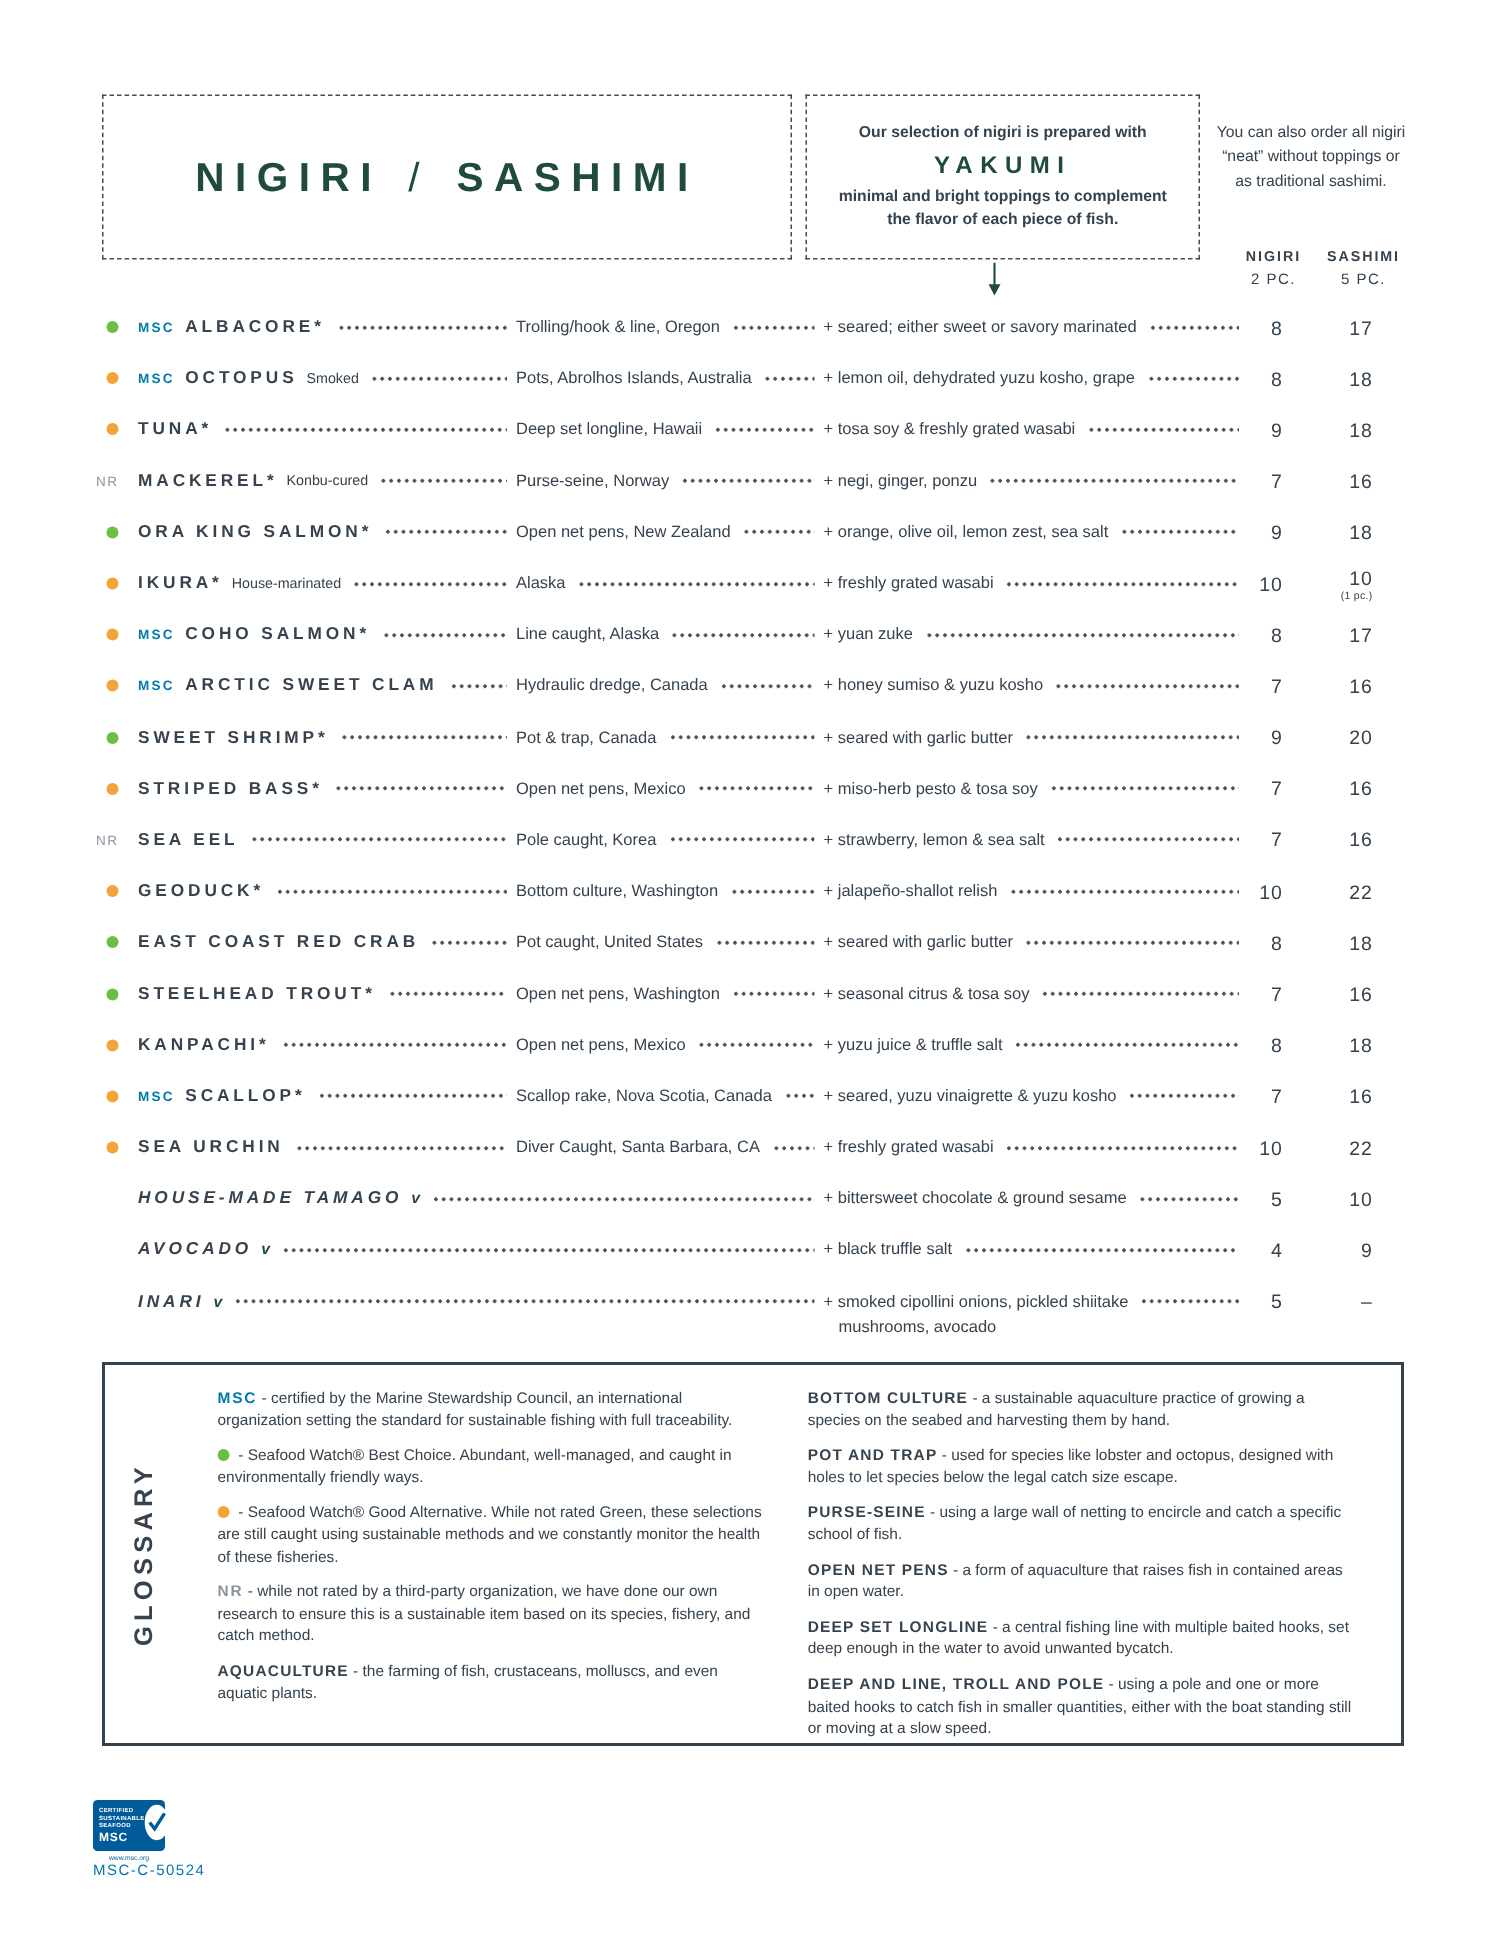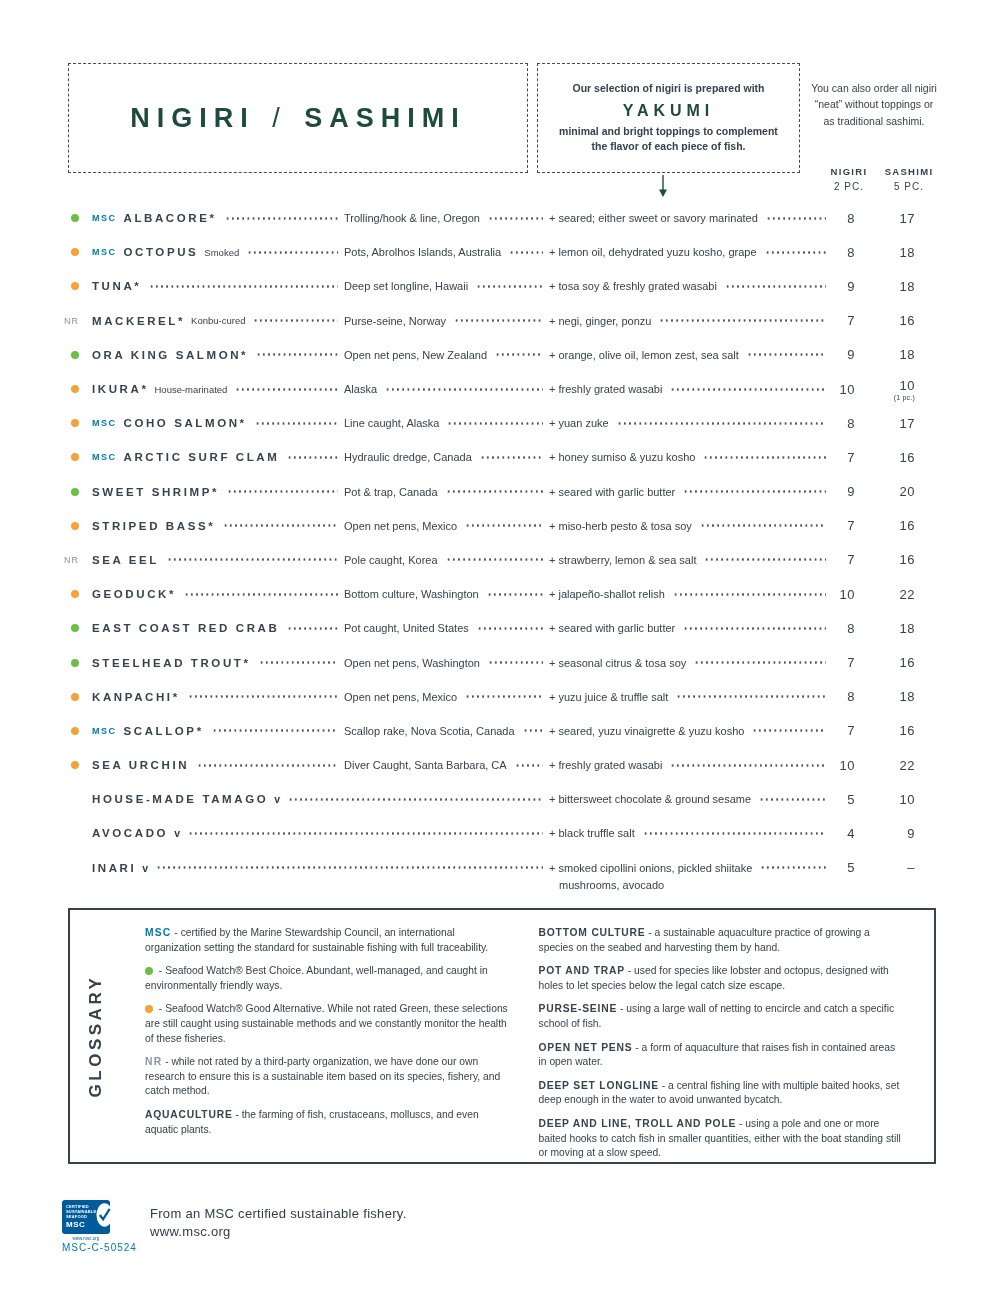--- a/index.html
+++ b/index.html
@@ -36,21 +36,21 @@
   
   .menu { position:absolute; left:62px; top:201px; width:875px; }
   .row { display:flex; align-items:center; height:34.2px; }
   .marker { width:30px; flex:none; display:flex; align-items:center; }
   .marker.nr { font-size:9px; letter-spacing:1px; color:#8a949c; padding-left:2px; }
   .dot { width:8px; height:8px; border-radius:50%; display:inline-block; margin-left:9px; }
   .dot.green { background:#6cbf44; }
   .dot.orange { background:#f2a43a; }
   .cell { display:flex; align-items:center; min-width:0; flex:none; }
   .name-cell { width:252px; }
-  .name-cell.wide { width:457px; }
+  .name-cell.wide { width:457px;font-style:italic; }
   .origin-cell { width:205px; }
   .topping-cell { flex:1; position:relative; }
   .msc-tag { color:#0079ad; font-size:9px; font-weight:bold; letter-spacing:1.5px; margin-right:7px; white-space:nowrap; }
   .item-name { font-size:11.5px; font-weight:bold; letter-spacing:2.6px; color:#36424d; white-space:nowrap; }
   .item-note { font-size:9.5px; color:#36424d; margin-left:6px; white-space:nowrap; }
   .veg-tag { font-size:10.5px; font-weight:bold; color:#1e4b3c; margin-left:6px; }
   .origin-text, .topping-text { font-size:11px; color:#36424d; white-space:nowrap; }
   .leader {
     flex:1; min-width:8px; height:9px; margin:0 6px 0 8px;
     background-image:radial-gradient(circle, #414d59 1px, rgba(0,0,0,0) 1.25px);
@@ -269,21 +269,21 @@
         </span>
         <span class="price nigiri">8</span>
         <span class="price sashimi">17</span>
       </div>
       <div class="row">
         <span class="marker">
           <span class="dot orange"></span>
         </span>
         <span class="cell name-cell">
           <span class="msc-tag">MSC</span>
-          <span class="item-name">ARCTIC SURF CLAM</span>
+          <span class="item-name">ARCTIC SWEET CLAM</span>
           <span class="leader"></span>
         </span>
         <span class="cell origin-cell">
           <span class="origin-text">Hydraulic dredge, Canada</span>
           <span class="leader"></span>
         </span>
         <span class="cell topping-cell">
           <span class="topping-text">+ honey sumiso &amp; yuzu kosho</span>
           <span class="leader"></span>
         </span>
@@ -535,18 +535,14 @@
     </div>
     <div>
       <svg width="17" height="26" viewBox="0 0 18 26">
         <ellipse cx="9" cy="13" rx="8.5" ry="12.5" fill="#ffffff"></ellipse>
         <path d="M4 13 l3.5 4.5 L14.5 6.5" stroke="#005b9a" stroke-width="2.4" fill="none"></path>
       </svg>
     </div>
   </div>
   <div class="msc-site">www.msc.org</div>
   <div class="cert-code">MSC-C-50524</div>
-  <div class="footer-text">
-    <div class="ft1">From an MSC certified sustainable fishery.</div>
-    <div class="ft2">www.msc.org</div>
-  </div>
 
 </div>
 
 </body></html>

